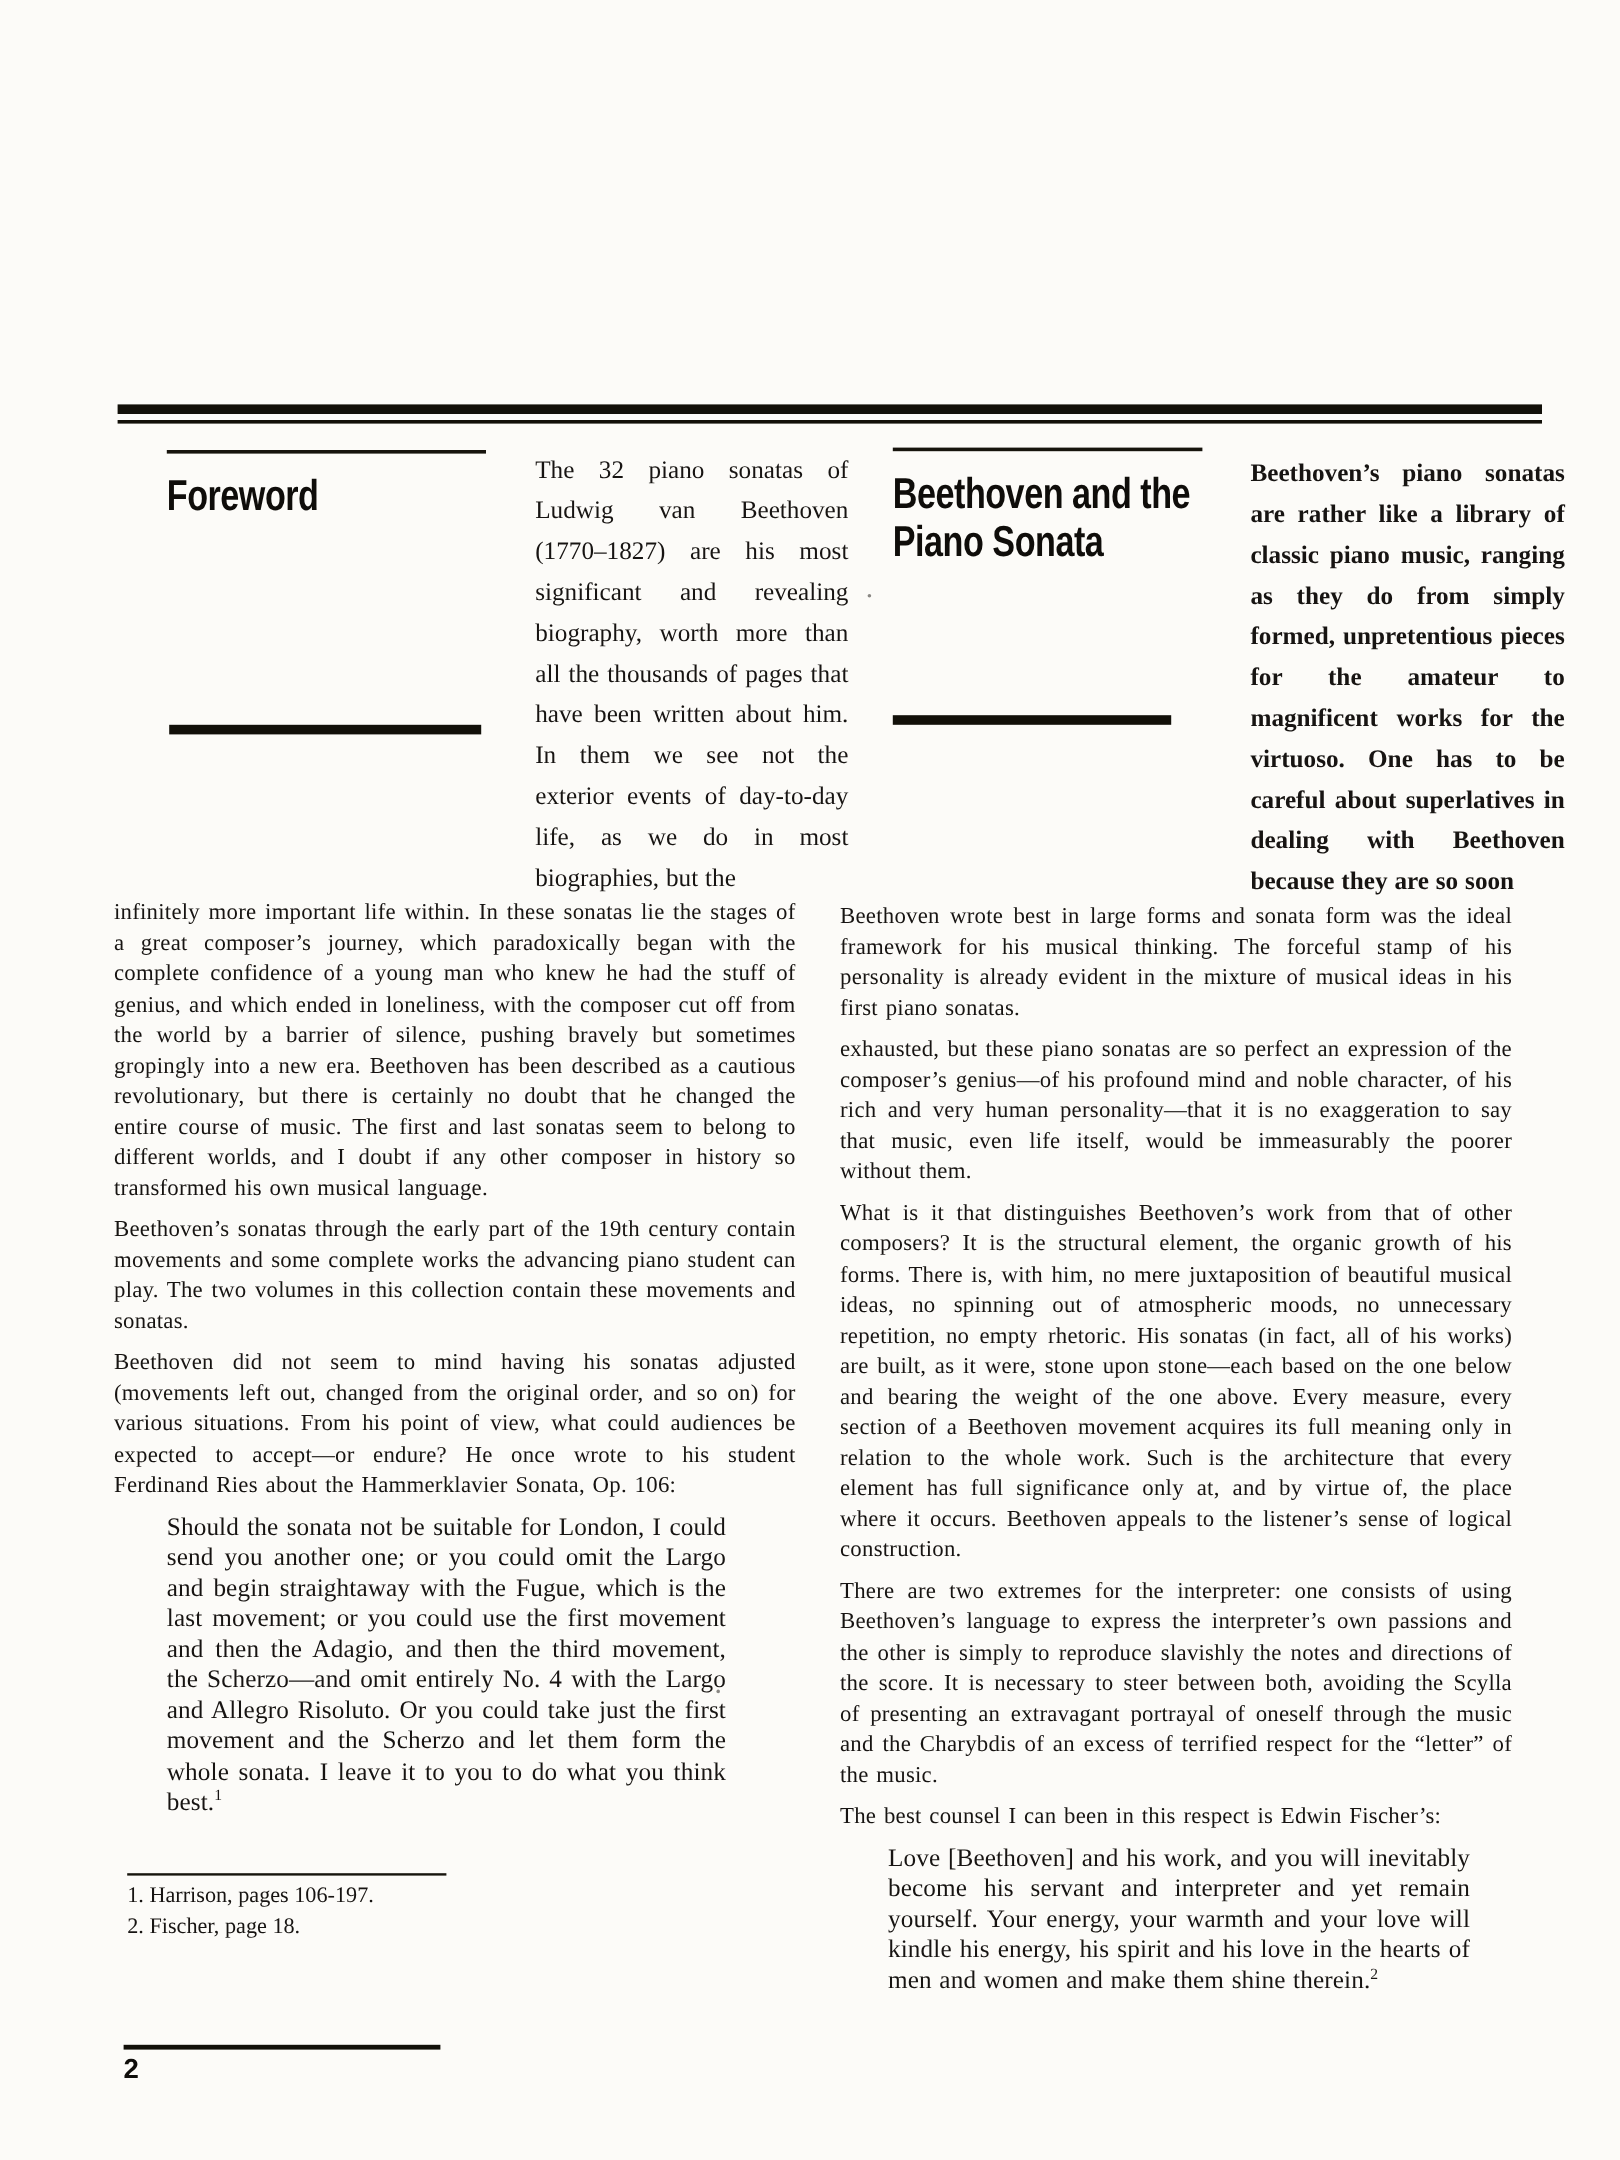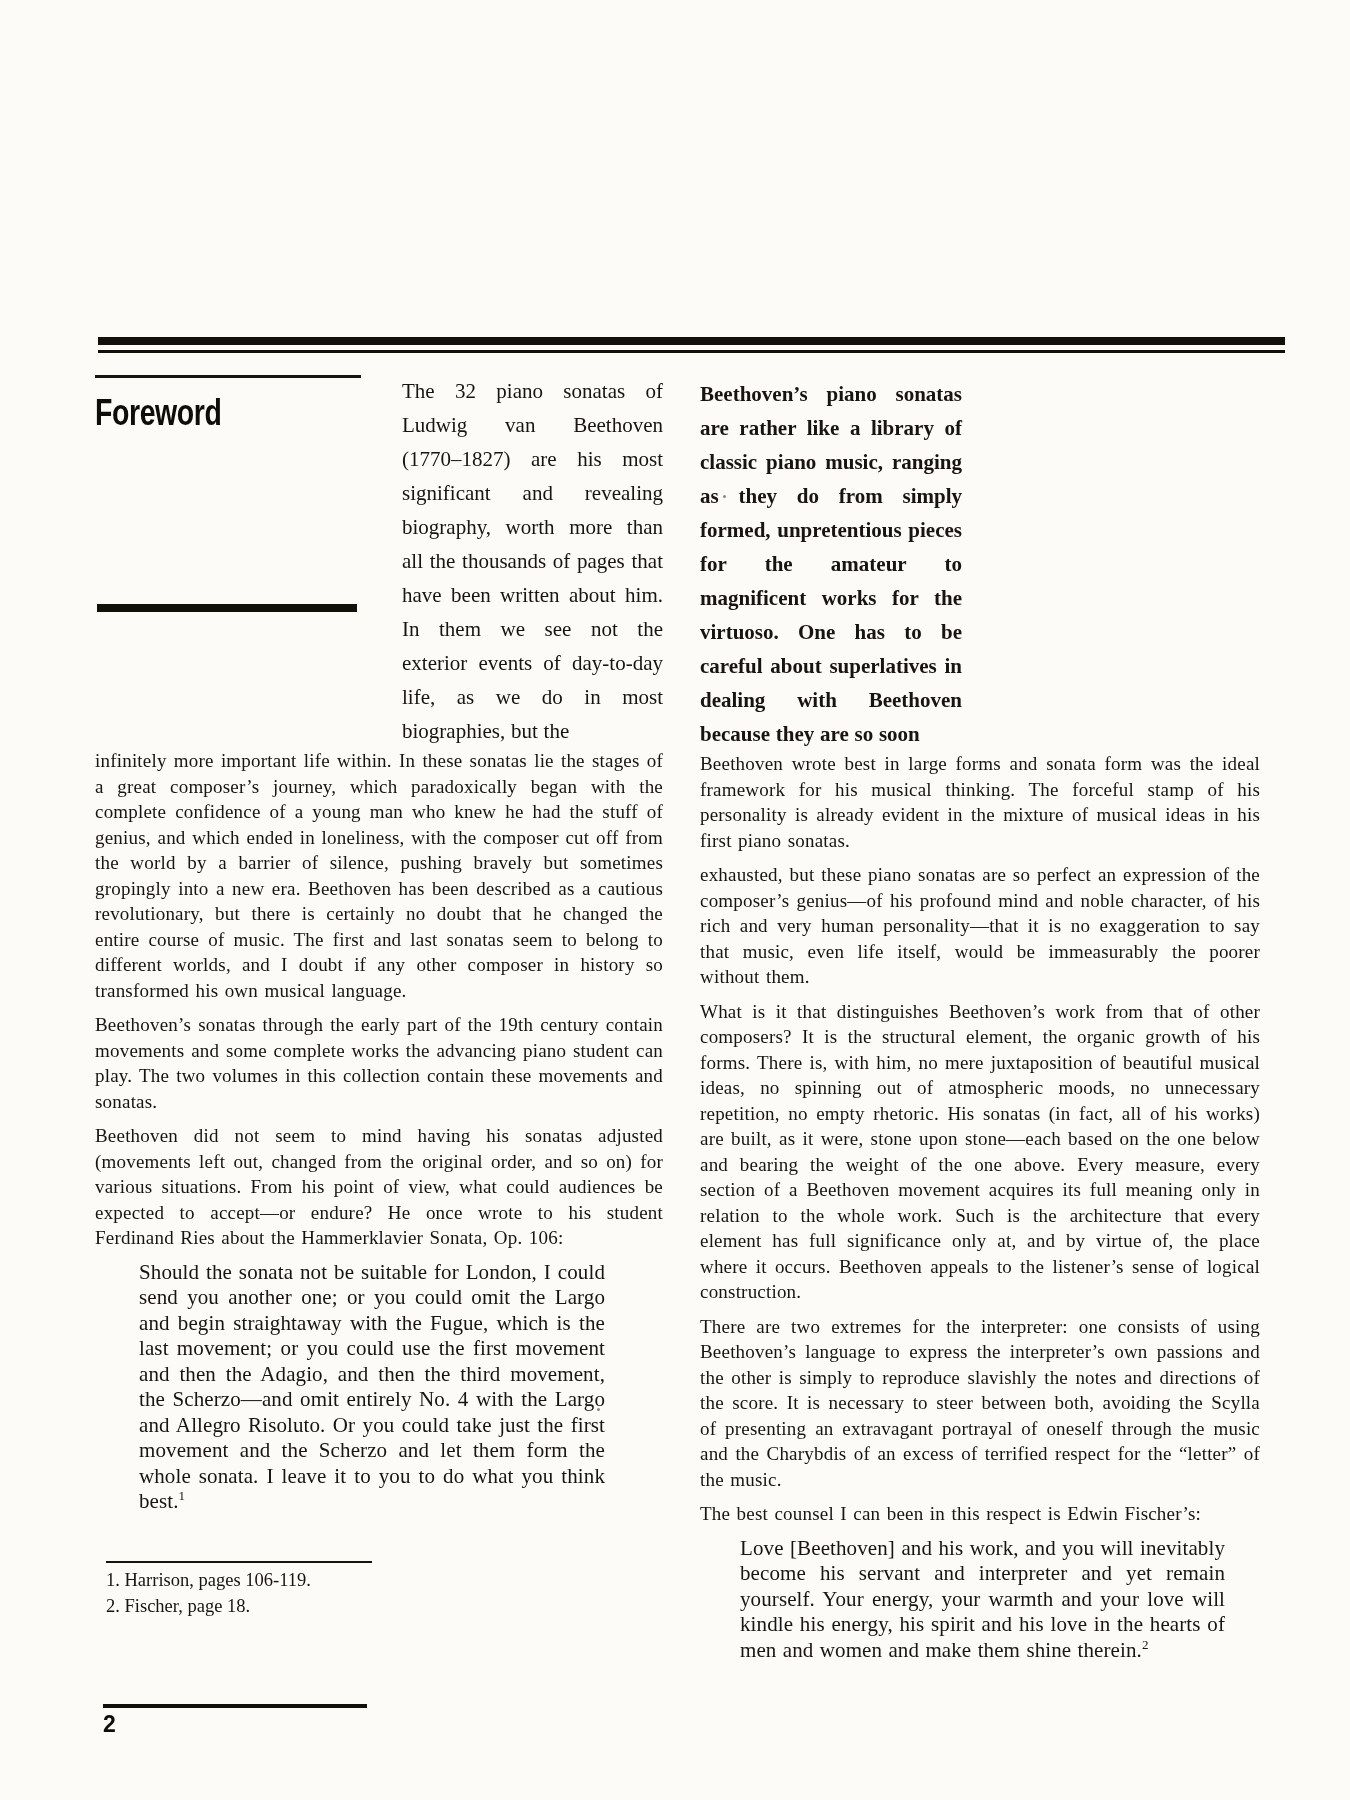--- a/index.html
+++ b/index.html
@@ -15,21 +15,21 @@
   
   .top-rule { position:absolute; left:98px; top:337px; width:1187px; }
   .top-rule .bar-thick { height:8px; background:#121009; }
   .top-rule .bar-thin  { height:3px; background:#121009; margin-top:5px; }
   .rule-thin  { height:3px; background:#17140d; }
   .rule-thick { position:absolute; height:8px; background:#121009; }
   
   .col { position:absolute; top:368px; }
   .col-left  { left:95px;  width:568px; }
   .col-right { left:700px; width:560px; }
-  .section-head { position:relative; display:flex; min-height:282px; }
+  .section-head { position:relative; display:flex; min-height:282px;margin-left:44px; }
   .head-cell { flex:none; position:relative; }
   .col-left  .head-cell { width:307px; }
   .col-right .head-cell { width:298px; }
   .col-left  .head-cell .rule-thin { width:266px; margin-top:7px; }
   .col-right .head-cell .rule-thin { width:258px; margin-top:5px; }
   h1.sec-title {
     font-family:"Liberation Sans", sans-serif;
     font-weight:700;
     font-size:36px;
     line-height:40px;
@@ -114,28 +114,36 @@
 
     <p class="para">infinitely more important life within.  In these sonatas lie the stages of a great composer’s journey, which paradoxically began with the complete confidence of a young man who knew he had the stuff of genius, and which ended in loneliness, with the composer cut off from the world by a barrier of silence, pushing bravely but sometimes gropingly into a new era.  Beethoven has been described as a cautious revolutionary, but there is certainly no doubt that he changed the entire course of music.  The first and last sonatas seem to belong to different worlds, and I doubt if any other composer in history so transformed his own musical language.</p>
     <p class="para">Beethoven’s sonatas through the early part of the 19th century contain movements and some complete works the advancing piano student can play.  The two volumes in this collection contain these movements and sonatas.</p>
     <p class="para">Beethoven did not seem to mind having his sonatas adjusted (movements left out, changed from the original order, and so on) for various situations.  From his point of view, what could audiences be expected to accept—or endure?  He once wrote to his student Ferdinand Ries about the Hammerklavier Sonata, Op. 106:</p>
 
     <p class="quote"><span>Should the sonata not be suitable for London, I could send you another one; or you could omit the Largo and begin straightaway with the Fugue, which is the last movement; or you could use the first movement and then the Adagio, and then the third movement, the Scherzo—and omit entirely No. 4 with the Largo and Allegro Risoluto.  Or you could take just the first movement and the Scherzo and let them form the whole sonata.  I leave it to you to do what you think best.</span><sup class="fn-ref">1</sup></p>
 
 
     <div class="footnotes">
       <div class="rule-thin"></div>
-      <div class="fn-line">1. Harrison, pages 106-119.</div>
+      <div class="fn-line">1. Harrison, pages 106-197.</div>
       <div class="fn-line">2. Fischer, page 18.</div>
     </div>
   </div>
 
   <div class="col col-right body-text">
 
     <div class="section-head">
+      <div class="head-cell">
+        <div class="rule-thin"></div>
+        <h1 class="sec-title">
+          <span>Beethoven and the</span>
+          <span>Piano Sonata</span>
+        </h1>
+        <div class="rule-thick"></div>
+      </div>
       <div class="intro">Beethoven’s piano sonatas are rather like a library of classic piano music, ranging as they do from simply formed, unpretentious pieces for the amateur to magnificent works for the virtuoso.  One has to be careful about superlatives in dealing with Beethoven because they are so soon</div>
     </div>
 
     <p class="para">Beethoven wrote best in large forms and sonata form was the ideal framework for his musical thinking.  The forceful stamp of his personality is already evident in the mixture of musical ideas in his first piano sonatas.</p>
     <p class="para">exhausted, but these piano sonatas are so perfect an expression of the composer’s genius—of his profound mind and noble character, of his rich and very human personality—that it is no exaggeration to say that music, even life itself, would be immeasurably the poorer without them.</p>
     <p class="para">What is it that distinguishes Beethoven’s work from that of other composers?  It is the structural element, the organic growth of his forms.  There is, with him, no mere juxtaposition of beautiful musical ideas, no spinning out of atmospheric moods, no unnecessary repetition, no empty rhetoric.  His sonatas (in fact, all of his works) are built, as it were, stone upon stone—each based on the one below and bearing the weight of the one above.  Every measure, every section of a Beethoven movement acquires its full meaning only in relation to the whole work.  Such is the architecture that every element has full significance only at, and by virtue of, the place where it occurs.  Beethoven appeals to the listener’s sense of logical construction.</p>
     <p class="para">There are two extremes for the interpreter:  one consists of using Beethoven’s language to express the interpreter’s own passions and the other is simply to reproduce slavishly the notes and directions of the score.  It is necessary to steer between both, avoiding the Scylla of presenting an extravagant portrayal of oneself through the music and the Charybdis of an excess of terrified respect for the “letter” of the music.</p>
     <p class="para">The best counsel I can been in this respect is Edwin Fischer’s:</p>
 
     <p class="quote"><span>Love [Beethoven] and his work, and you will inevitably become his servant and interpreter and yet remain yourself.  Your energy, your warmth and your love will kindle his energy, his spirit and his love in the hearts of men and women and make them shine therein.</span><sup class="fn-ref">2</sup></p>

